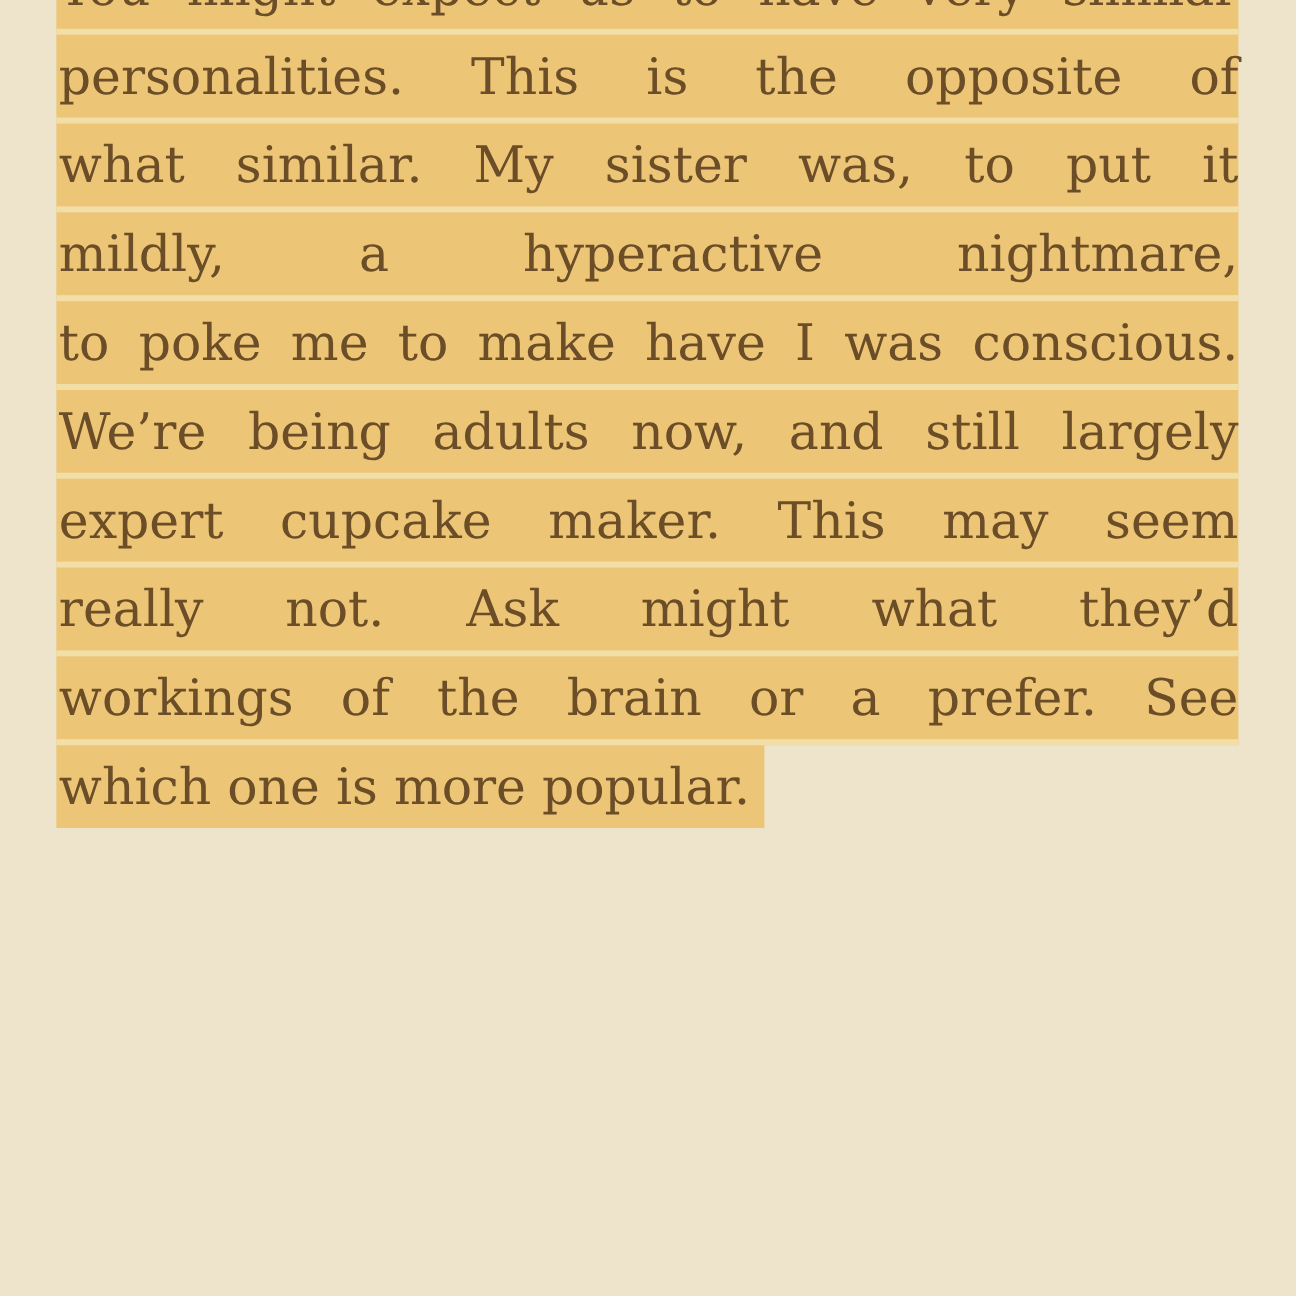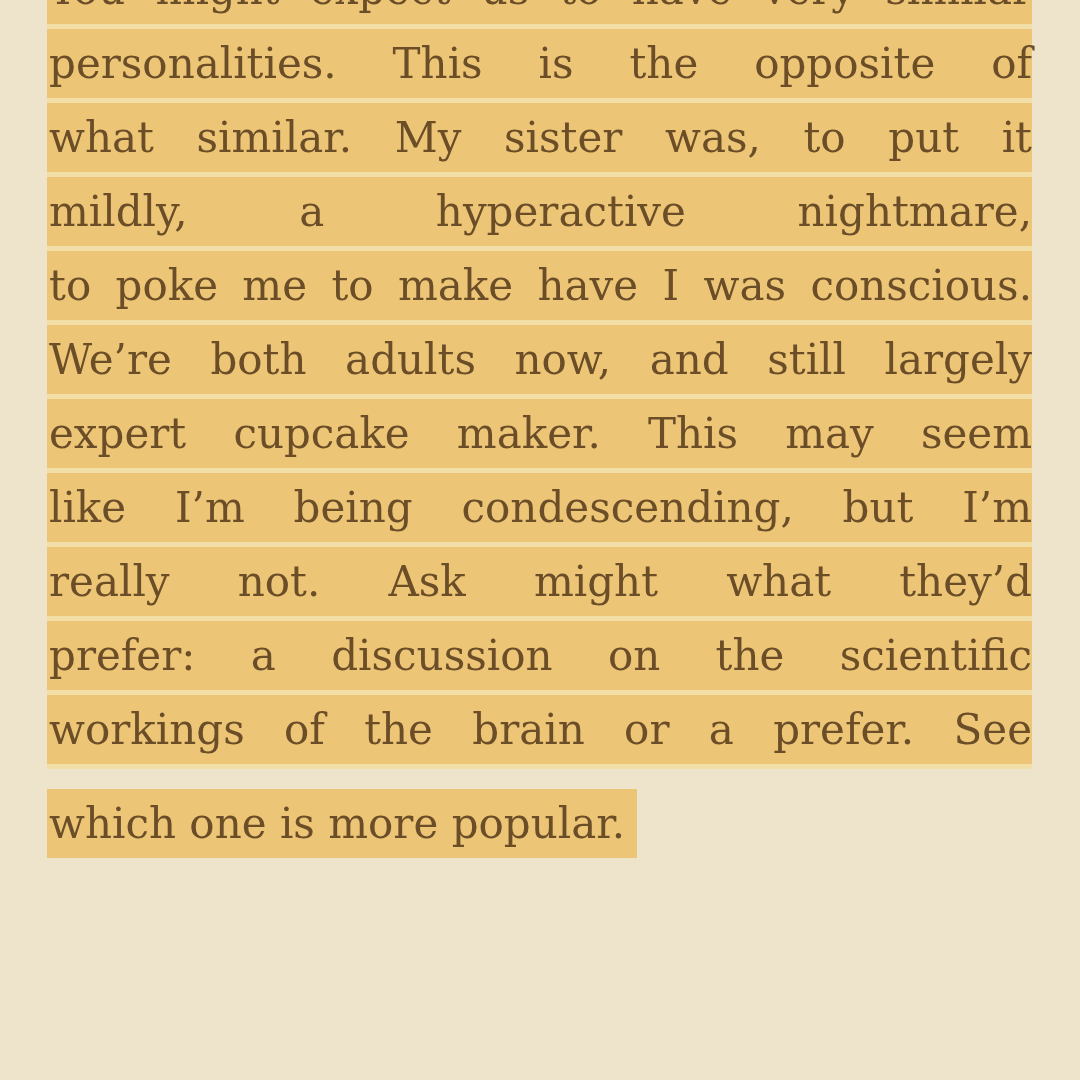--- a/index.html
+++ b/index.html
@@ -39,21 +39,20 @@
   }
   .passage .hl-line:not(:last-child) {
     border-bottom: 5px solid var(--hl-gap, #F2DFA8);
   }
   .hl-line.partial {
     width: fit-content;
     max-width: 967px;
     padding-right: 12px;
     text-align: left;
     text-align-last: left;
-    margin-top: 20px;
   }
   .next-par-line {
     margin-top: 5px;
     height: 69px;
     line-height: 69px;
     padding-left: 6px;
     font-size: 42px;
     color: var(--body-text, #5B5444);
     text-indent: 64px;
     text-align: justify;
@@ -65,22 +64,20 @@
 <body>
 
 <div class="page">
   <div class="text-column">
     <div class="passage">
         <div class="hl-line">You might expect us to have very similar</div>
         <div class="hl-line">personalities. This is the opposite of</div>
         <div class="hl-line">what similar. My sister was, to put it</div>
         <div class="hl-line">mildly, a hyperactive nightmare,</div>
         <div class="hl-line">to poke me to make have I was conscious.</div>
-        <div class="hl-line">We’re both adults now, and still largely</div>
+        <div class="hl-line">We’re being adults now, and still largely</div>
         <div class="hl-line">expert cupcake maker. This may seem</div>
-        <div class="hl-line">like I’m being condescending, but I’m</div>
         <div class="hl-line">really not. Ask might what they’d</div>
-        <div class="hl-line">prefer: a discussion on the scientific</div>
         <div class="hl-line">workings of the brain or a prefer. See</div>
         <div class="hl-line partial">which one is more popular.</div>
       </div>
   </div>
 </div>
 
 </body></html>

